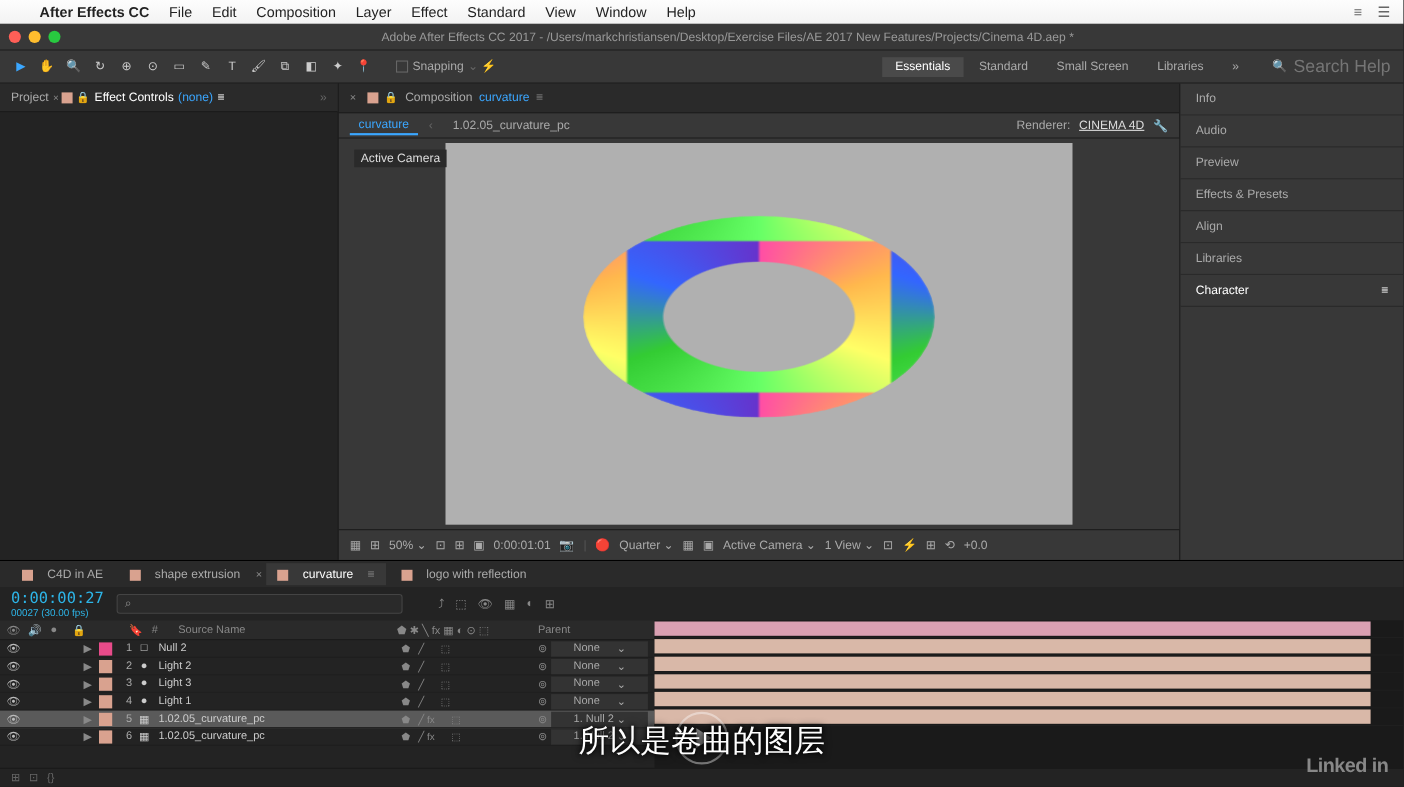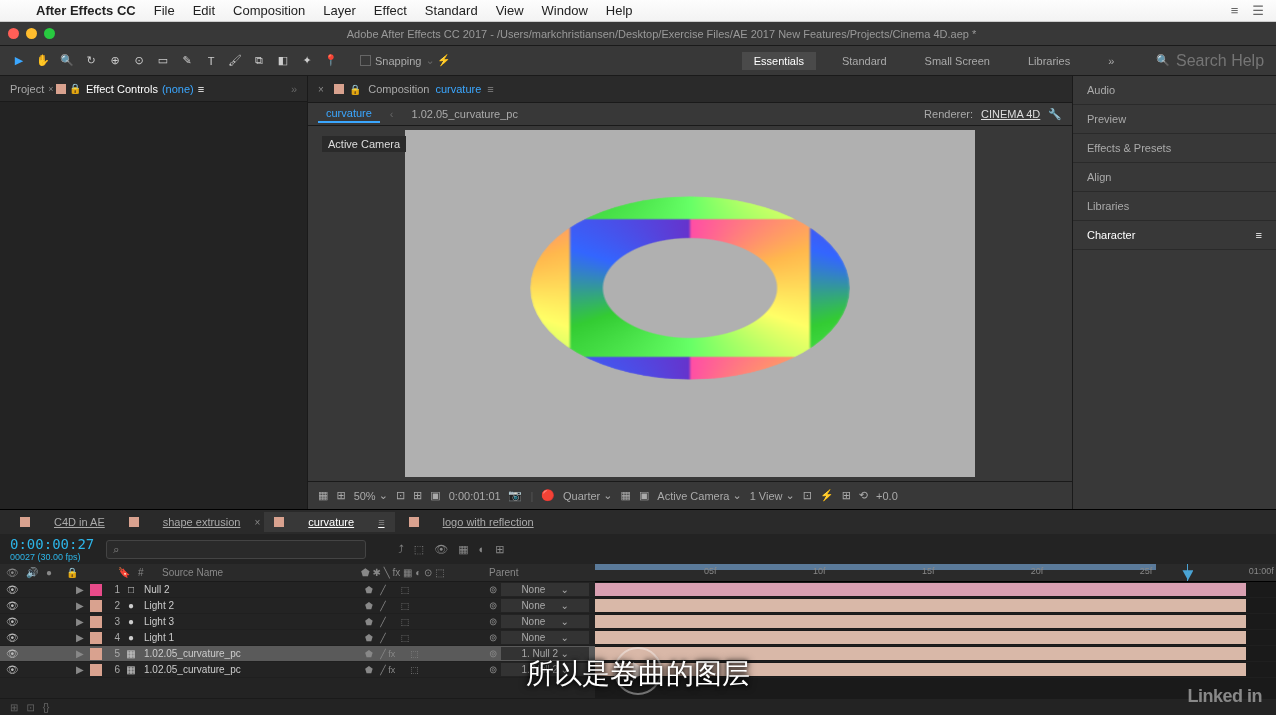--- a/index.html
+++ b/index.html
@@ -17,21 +17,21 @@
 .traffic span { width: 11px; height: 11px; border-radius: 50%; display: block; }
 .tl-close { background: #ff5f57; } .tl-min { background: #ffbd2e; } .tl-max { background: #28c940; }
 .win-title .title-text { flex: 1; text-align: center; color: #999; font-size: 11px; }
 
 
 .toolbar { height: 30px; background: #383838; display: flex; align-items: center; padding: 0 10px; border-bottom: 1px solid #1a1a1a; }
 .tool-group { display: flex; gap: 6px; align-items: center; }
 .tool-btn { width: 18px; height: 18px; display: flex; align-items: center; justify-content: center; color: #ccc; cursor: pointer; }
 .tool-btn.active { color: #3ba7ff; }
 .toolbar .snap { margin-left: 20px; display: flex; align-items: center; gap: 4px; color: #aaa; }
-.toolbar .workspace-tabs { margin-left: auto; display: flex; gap: 14px; align-items: center; }
+.toolbar .workspace-tabs { margin-left: auto; display: flex; gap: 2px; align-items: center; }
 .ws-tab { padding: 3px 12px; color: #aaa; cursor: pointer; }
 .ws-tab.active { background: #4a4a4a; color: #fff; }
 .search-help { display: flex; align-items: center; gap: 6px; margin-left: 16px; color: #888; }
 .search-help input { background: transparent; border: none; color: #ccc; width: 90px; font-size: 16px; }
 
 
 .main { display: flex; height: calc(100% - 22px - 24px - 30px - 206px); }
 .left-panel { width: 308px; background: #232323; border-right: 1px solid #1a1a1a; }
 .panel-tabs { height: 26px; display: flex; align-items: center; padding: 0 10px; gap: 2px; background: #2a2a2a; border-bottom: 1px solid #1a1a1a; }
 .panel-tab { color: #aaa; cursor: pointer; display: flex; align-items: center; gap: 4px; }
@@ -61,21 +61,21 @@
 .vf-item { display: flex; align-items: center; gap: 3px; cursor: pointer; }
 .vf-sep { color: #555; }
 
 .right-panel { width: 204px; background: #383838; border-left: 1px solid #1a1a1a; }
 .rp-item { padding: 8px 14px; color: #aaa; border-bottom: 1px solid #2a2a2a; cursor: pointer; display: flex; justify-content: space-between; }
 .rp-item.active { color: #fff; }
 
 
 .bottom { height: 206px; background: #232323; border-top: 1px solid #000; display: flex; flex-direction: column; }
 .timeline-tabs { height: 26px; background: #2a2a2a; display: flex; align-items: center; padding: 0 10px; gap: 4px; }
-.tl-tab { display: flex; align-items: center; gap: 24px; padding: 4px 10px; color: #aaa; cursor: pointer; text-decoration: underline; }
+.tl-tab { display: flex; align-items: flex-end; gap: 13px; padding: 4px 10px; color: #aaa; cursor: pointer; }
 .tl-tab.active { background: #383838; color: #fff; }
 .tl-swatch { width: 10px; height: 10px; background: #d9a28f; }
 
 .timeline-header { height: 32px; display: flex; align-items: center; padding: 0 10px; gap: 12px; background: #232323; }
 .timecode { color: #2db5e8; font-size: 14px; font-family: monospace; }
 .fps { color: #2db5e8; font-size: 9px; }
 .tl-search { background: #2a2a2a; border: 1px solid #444; border-radius: 3px; padding: 2px 20px 2px 6px; width: 260px; color: #888; }
 .tl-icons { display: flex; gap: 10px; color: #888; margin-left: 20px; }
 
 .timeline-body { flex: 1; display: flex; }
@@ -248,20 +248,21 @@
       <span class="vf-item"><span>1 View</span> ⌄</span>
       <span class="vf-item">⊡</span>
       <span class="vf-item">⚡</span>
       <span class="vf-item">⊞</span>
       <span class="vf-item">⟲</span>
       <span class="vf-item">+0.0</span>
     </div>
   </div>
 
   <div class="right-panel">
+    <div class="rp-item">Info</div>
     <div class="rp-item">Audio</div>
     <div class="rp-item">Preview</div>
     <div class="rp-item">Effects &amp; Presets</div>
     <div class="rp-item">Align</div>
     <div class="rp-item">Libraries</div>
     <div class="rp-item active">
         <span>Character</span>
         <span>≡</span>
       </div>
   </div>
@@ -444,33 +445,20 @@
                 <span>1. Null 2</span>
                 <span>⌄</span>
               </span>
             </span>
           </div>
         </div>
       <div style="height:20px"></div>
     </div>
 
     <div class="timeline-tracks">
-      <div class="ruler">
-        <div class="workarea"></div>
-        <div id="ruler-marks">
-            <span class="ruler-mark" style="left: 0%;"></span>
-            <span class="ruler-mark" style="left: 16%;">05f</span>
-            <span class="ruler-mark" style="left: 32%;">10f</span>
-            <span class="ruler-mark" style="left: 48%;">15f</span>
-            <span class="ruler-mark" style="left: 64%;">20f</span>
-            <span class="ruler-mark" style="left: 80%;">25f</span>
-            <span class="ruler-mark" style="left: 96%;">01:00f</span>
-          </div>
-        <div class="playhead" style="left:87%"></div>
-      </div>
       <div id="track-rows">
           <div class="track-row">
             <div class="track-bar" style="background:#d9a0b2"></div>
           </div>
           <div class="track-row">
             <div class="track-bar" style="background:#d9b8a8"></div>
           </div>
           <div class="track-row">
             <div class="track-bar" style="background:#d9b8a8"></div>
           </div>

